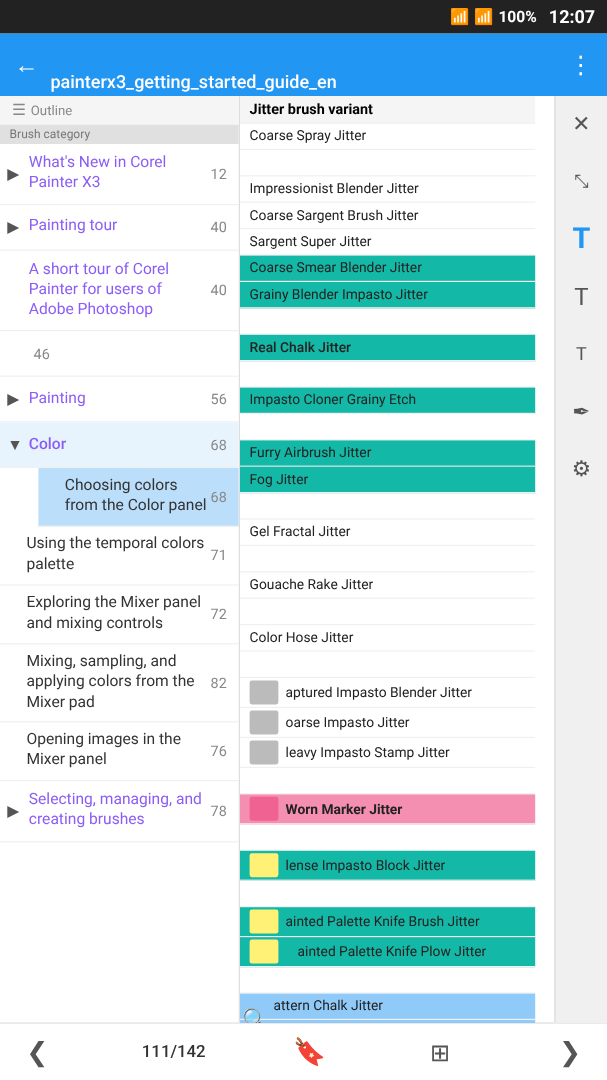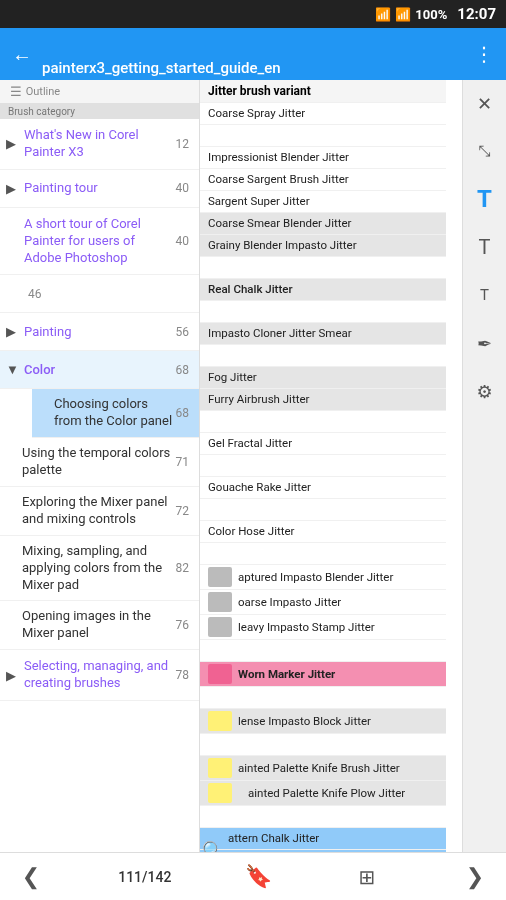--- a/index.html
+++ b/index.html
@@ -198,21 +198,21 @@
 
     
     .brush-row {
       display: flex;
       align-items: center;
       padding: 2px 8px 2px 8px;
       font-size: 11.5px;
       border-bottom: 1px solid #f0f0f0;
       min-height: 22px;
     }
-    .brush-row.yellow { background: #e5e5e5; }
+    .brush-row.yellow { background: #14b8a6; }
     .brush-row.pink-highlight { background: #F48FB1; }
     .brush-row.selected-row { background: #E3F2FD; }
     .brush-row .row-text { flex: 1; color: #222; line-height: 1.4; }
 
     .content-inner {
       padding-right: 60px;
       overflow-y: auto;
       height: 100%;
     }
 
@@ -354,28 +354,28 @@
         </div>
         <div class="brush-row yellow">
           <span class="row-text">Grainy Blender Impasto Jitter</span>
         </div>
         <div class="brush-row" style="height:8px;"></div>
         <div class="brush-row yellow">
           <span class="row-text" style="font-weight:500;">Real Chalk Jitter</span>
         </div>
         <div class="brush-row" style="height:8px;"></div>
         <div class="brush-row yellow">
-          <span class="row-text">Impasto Cloner Jitter Smear</span>
-        </div>
-        <div class="brush-row" style="height:8px;"></div>
+          <span class="row-text">Impasto Cloner Grainy Etch</span>
+        </div>
+        <div class="brush-row" style="height:8px;"></div>
+        <div class="brush-row yellow">
+          <span class="row-text">Furry Airbrush Jitter</span>
+        </div>
         <div class="brush-row yellow">
           <span class="row-text">Fog Jitter</span>
-        </div>
-        <div class="brush-row yellow">
-          <span class="row-text">Furry Airbrush Jitter</span>
         </div>
         <div class="brush-row" style="height:8px;"></div>
         <div class="brush-row">
           <span class="row-text">Gel Fractal Jitter</span>
         </div>
         <div class="brush-row" style="height:8px;"></div>
         <div class="brush-row">
           <span class="row-text">Gouache Rake Jitter</span>
         </div>
         <div class="brush-row" style="height:8px;"></div>

